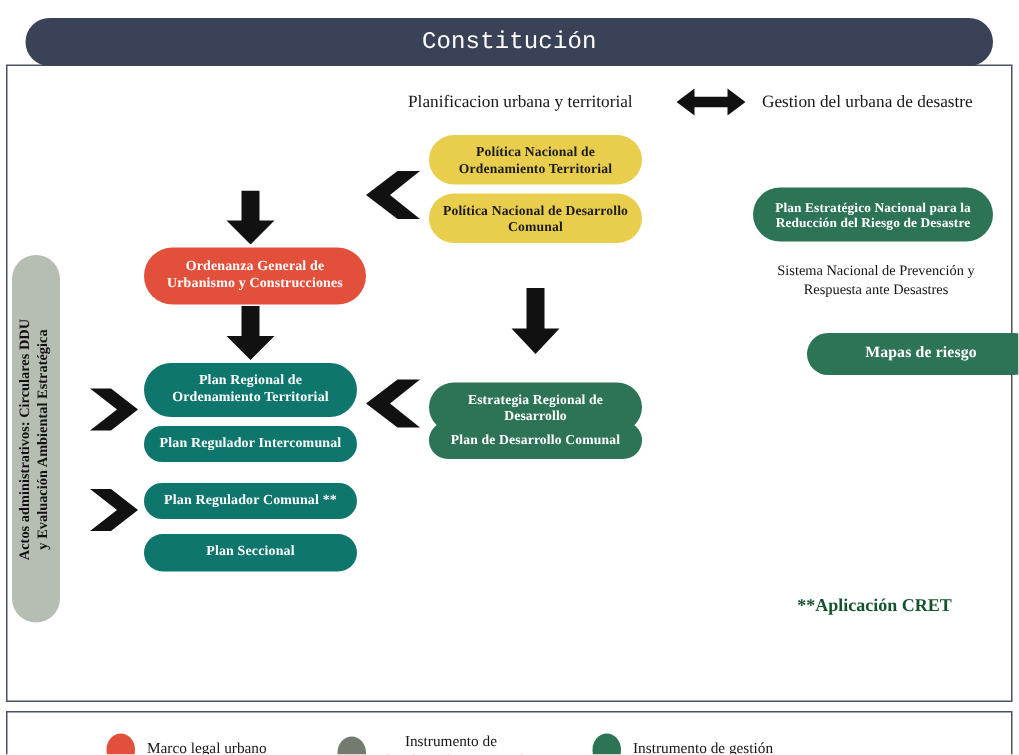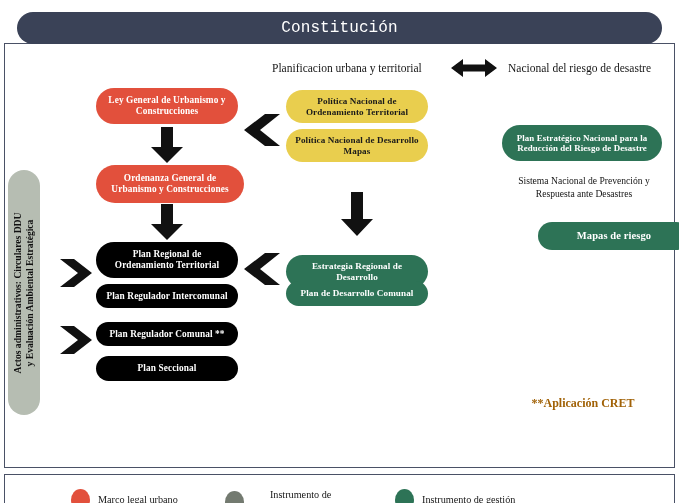--- a/index.html
+++ b/index.html
@@ -36,21 +36,21 @@
     justify-content: center;
     text-align: center;
     border-radius: 999px;
     color: #ffffff;
     font-weight: bold;
     line-height: 1.18;
     padding: 1px 6px;
     letter-spacing: 0.1px;
   }
   .pill.red    { background: #e2503c; }
-  .pill.gray   { background: #000000; }
+  .pill.gray   { background: #0f766e; }
   .pill.green  { background: #2d7356; }
   .pill.yellow { background: #e9ce4e; color: #1a1a1a; }
   .pill.navy   { background: #3a4257; }
 
   
   #constitucion {
     left: 17px; top: 12px; width: 645px; height: 32px;
     font-size: 16px; font-weight: normal; border-radius: 16px; font-family: Liberation Mono, monospace;
   }
 
@@ -121,21 +121,21 @@
     color: #141414;
     line-height: 1.35;
   }
 
   #aplicacion-cret {
     position: absolute;
     left: 498px; top: 396px; width: 170px;
     text-align: center;
     font-size: 12px;
     font-weight: bold;
-    color: #a16207;
+    color: #14532d;
   }
 
   
   .arrow-svg { position: absolute; }
   #arr-down-1 { left: 150px; top: 127px; width: 34px; height: 36px; }
   #arr-down-2 { left: 150px; top: 204px; width: 34px; height: 36px; }
   #arr-down-3 { left: 340px; top: 192px; width: 34px; height: 44px; }
   #arr-left-1 { left: 240px; top: 113px; width: 42px; height: 34px; }
   #arr-left-2 { left: 240px; top: 252px; width: 42px; height: 34px; }
   #arr-right-1 { left: 58px; top: 258px; width: 36px; height: 30px; }
@@ -174,28 +174,27 @@
   <div class="frame" id="main-frame"></div>
 
   <div class="pill navy" id="constitucion">Constitución</div>
 
   <div class="toplabel" id="label-planificacion">Planificacion urbana y territorial</div>
 
   <svg id="arrow-double" viewBox="0 0 46 22">
     <path d="M0 11 L12 2 L12 7.5 L34 7.5 L34 2 L46 11 L34 20 L34 14.5 L12 14.5 L12 20 Z" fill="#111111"></path>
   </svg>
 
-  <div class="toplabel" id="label-gestion">Nacional del riesgo de desastre</div>
+  <div class="toplabel" id="label-gestion">Gestion del urbana de desastre</div>
 
   <div id="actos-bar">
     <div id="actos-bar-text">Actos administrativos: Circulares DDU
 y Evaluación Ambiental Estratégica</div>
   </div>
 
-  <div class="pill red" id="ley-general">Ley General de Urbanismo y Construcciones</div>
 
   <svg class="arrow-svg" id="arr-down-1" viewBox="0 0 34 36">
     <path d="M11 0 L23 0 L23 20 L33 20 L17 36 L1 20 L11 20 Z" fill="#111111"></path>
   </svg>
 
   <div class="pill red" id="ordenanza">Ordenanza General de Urbanismo y Construcciones</div>
 
   <svg class="arrow-svg" id="arr-down-2" viewBox="0 0 34 36">
     <path d="M11 0 L23 0 L23 20 L33 20 L17 36 L1 20 L11 20 Z" fill="#111111"></path>
   </svg>
@@ -210,21 +209,21 @@
 
   <svg class="arrow-svg" id="arr-right-1" viewBox="0 0 36 30">
     <path d="M2 1 L16 1 L34 15 L16 29 L2 29 L20 15 Z" fill="#111111"></path>
   </svg>
   <svg class="arrow-svg" id="arr-right-2" viewBox="0 0 36 30">
     <path d="M2 1 L16 1 L34 15 L16 29 L2 29 L20 15 Z" fill="#111111"></path>
   </svg>
 
   <div class="pill yellow" id="pol-ordenamiento">Política Nacional de Ordenamiento Territorial</div>
 
-  <div class="pill yellow" id="pol-desarrollo">Política Nacional de Desarrollo Mapas</div>
+  <div class="pill yellow" id="pol-desarrollo">Política Nacional de Desarrollo Comunal</div>
 
   <svg class="arrow-svg" id="arr-left-1" viewBox="0 0 42 34">
     <path d="M40 1 L25 1 L4 17 L25 33 L40 33 L20 17 Z" fill="#111111"></path>
   </svg>
 
   <svg class="arrow-svg" id="arr-down-3" viewBox="0 0 34 44">
     <path d="M11 0 L23 0 L23 27 L33 27 L17 44 L1 27 L11 27 Z" fill="#111111"></path>
   </svg>
 
   <div class="pill green" id="estrategia-reg">Estrategia Regional de Desarrollo</div>

